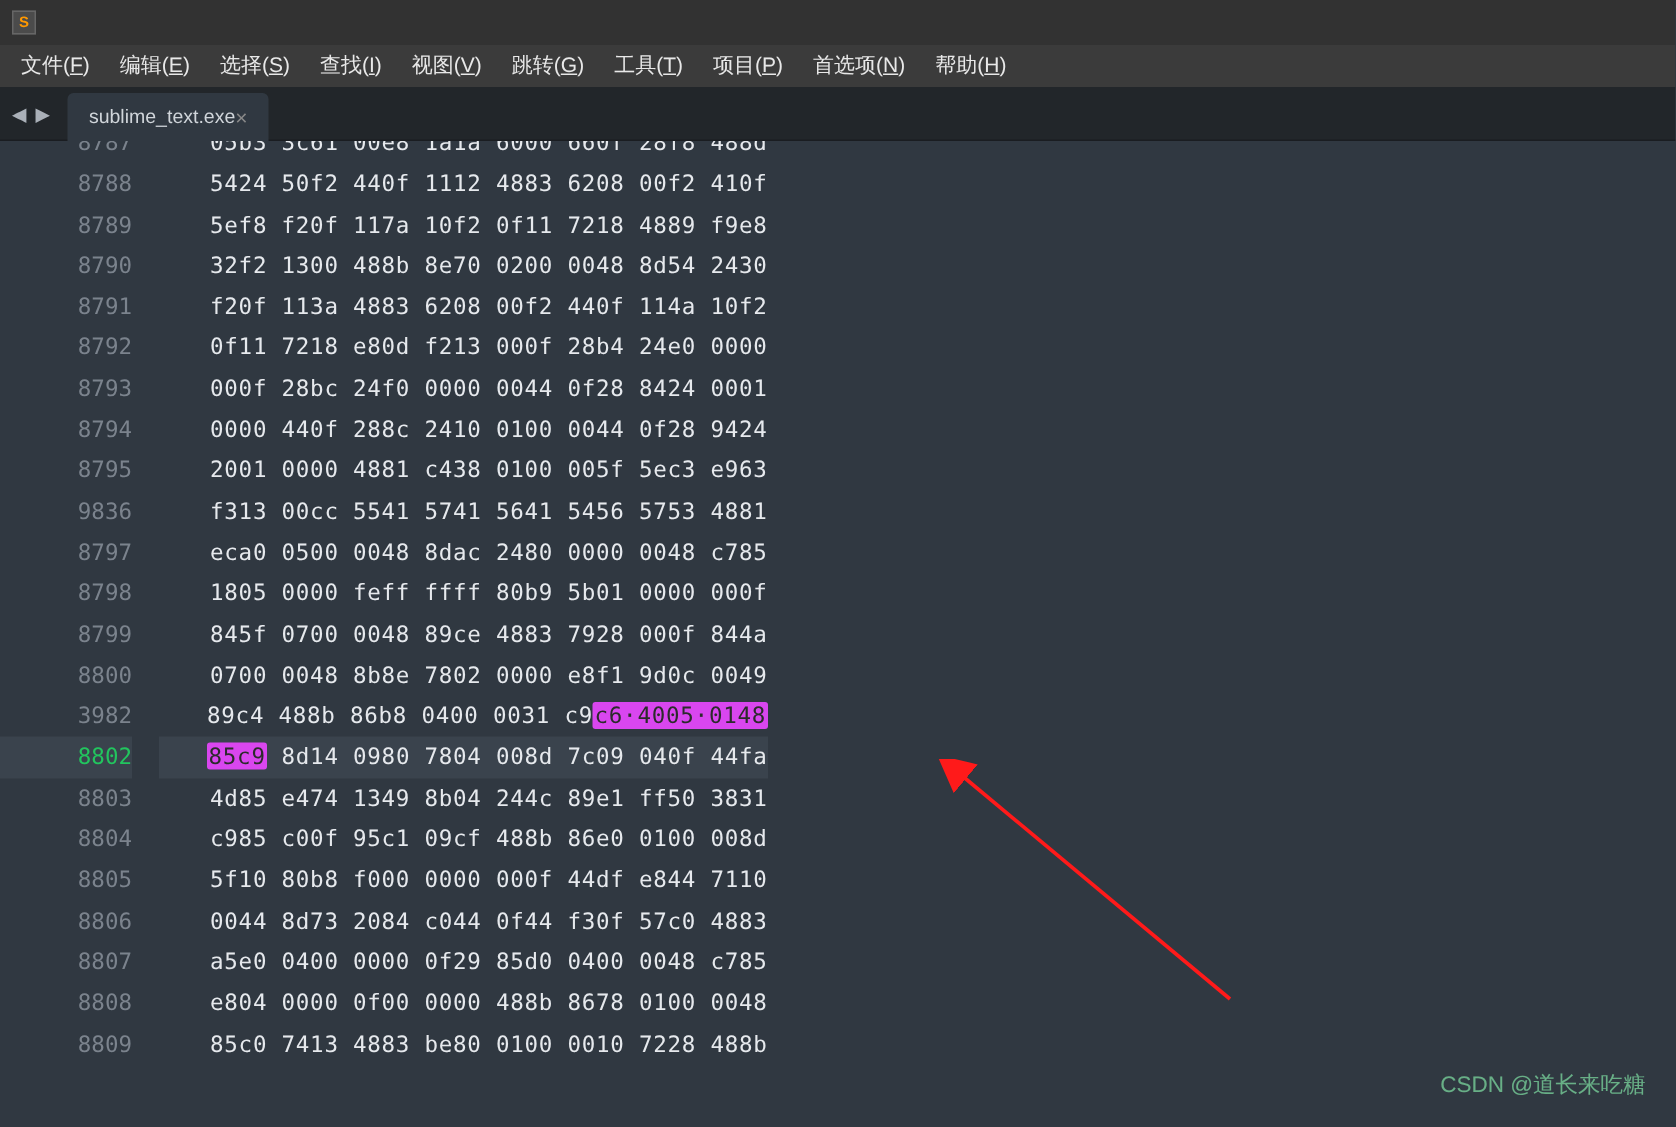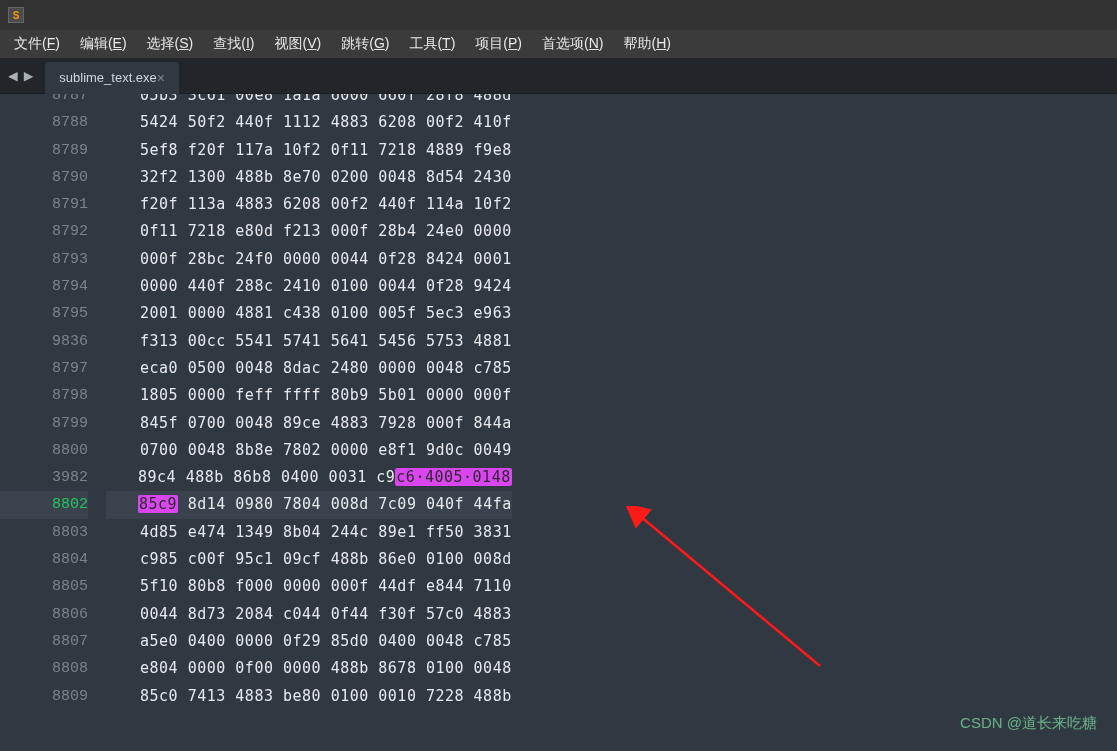--- a/index.html
+++ b/index.html
@@ -168,21 +168,21 @@
     <span class="nav-arrow">▶</span>
   </div>
   <div class="tab">
     <span>sublime_text.exe</span>
     <span class="tab-close">×</span>
   </div>
 </div>
 
 <div class="editor">
   <div class="editor-inner">
-    <div class="gutter" id="gutter" style="top: -12px; font-family: Liberation Mono, monospace;">
+    <div class="gutter" id="gutter" style="top: -12px;">
         <div class="ln">8787</div>
         <div class="ln">8788</div>
         <div class="ln">8789</div>
         <div class="ln">8790</div>
         <div class="ln">8791</div>
         <div class="ln">8792</div>
         <div class="ln">8793</div>
         <div class="ln">8794</div>
         <div class="ln">8795</div>
         <div class="ln">9836</div>

